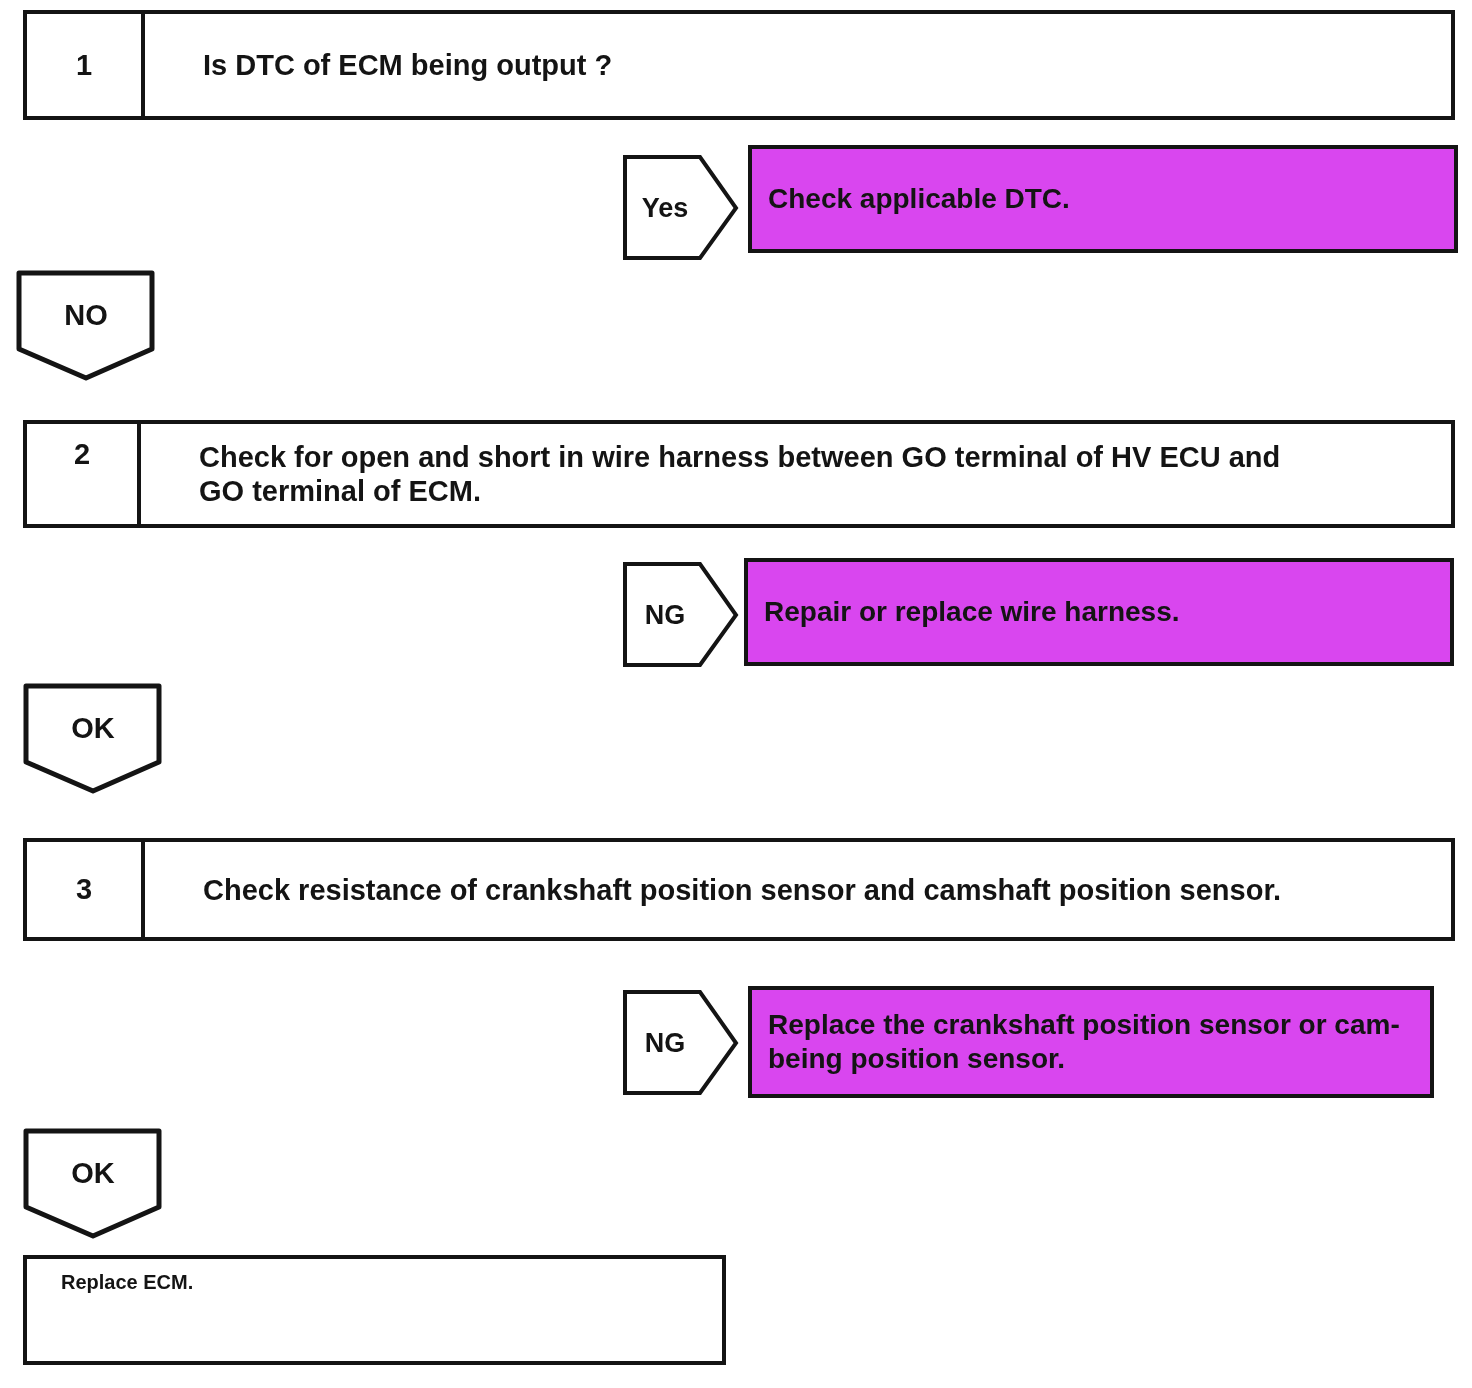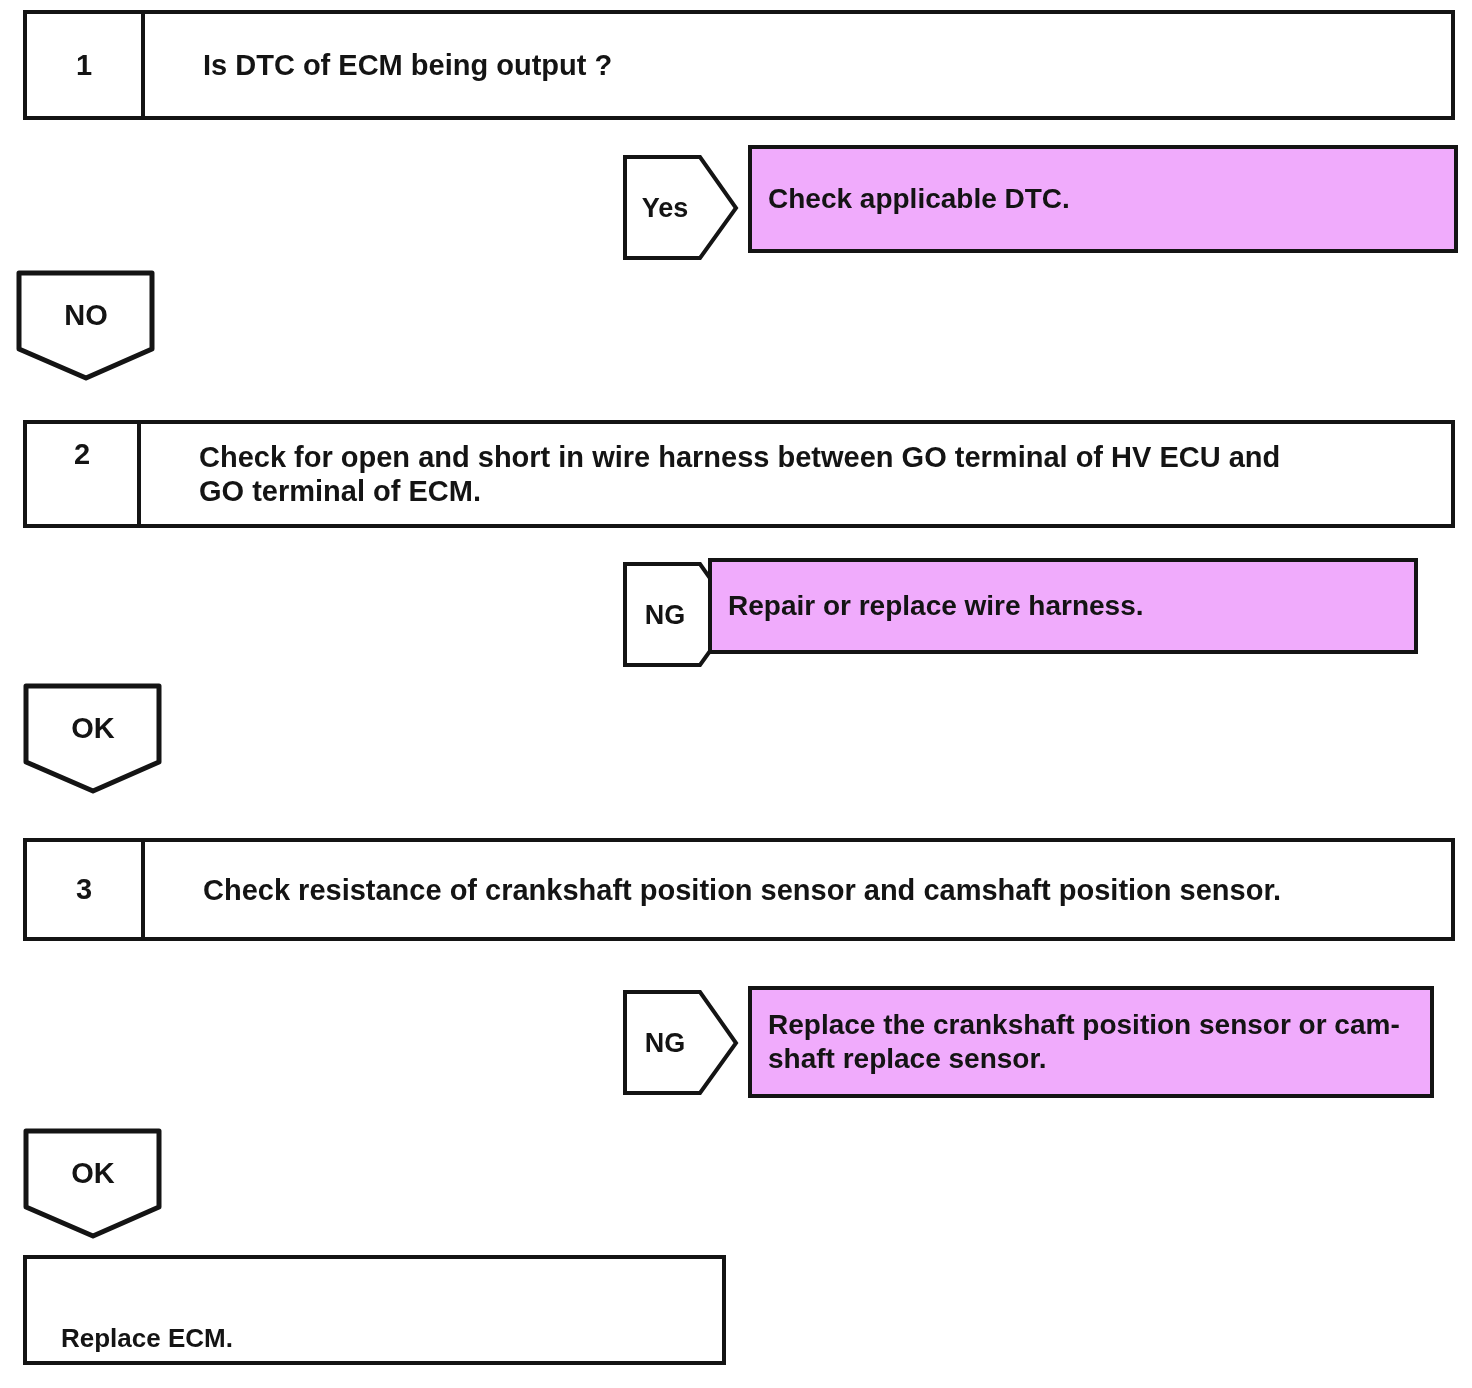--- a/index.html
+++ b/index.html
@@ -17,38 +17,38 @@
     font-weight:bold; font-size:29px;
   }
   .numcell.top { align-items:flex-start; padding-top:14px; box-sizing:border-box; }
   .qcell {
     flex:1; display:flex; flex-direction:column; justify-content:center;
     padding:6px 18px 6px 28px; font-weight:bold; font-size:29px; line-height:34px;margin-left:30px;
   }
   .qcell.top { justify-content:flex-start; padding-top:16px; }
   .line { white-space:nowrap; }
   .resultbox {
-    position:absolute; border:4px solid #141414; background:#f0abfc;
+    position:absolute; border:4px solid #141414; background:#d946ef;
     display:flex; flex-direction:column; justify-content:center;
     padding:6px 6px 6px 16px; box-sizing:border-box;
     font-weight:bold; font-size:28px; line-height:34px;
   }
   .penta { position:absolute; }
   .penta svg { display:block; }
   .penta-label {
     font-family:"Liberation Sans", sans-serif; font-weight:bold;
     fill:#141414;
   }
   .penta-label.side { font-size:27px; }
   .penta-label.down { font-size:29px; }
   .finalbox {
     position:absolute; border:4px solid #141414; background:#ffffff;
-    display:flex; flex-direction:column; justify-content:flex-end;
+    display:flex; flex-direction:column; justify-content:flex-start;
     padding:6px 16px 6px 34px; box-sizing:border-box;
-    font-weight:bold; font-size:26px; line-height:34px;
+    font-weight:bold; font-size:20px; line-height:34px;
   }
 </style>
 </head>
 <body>
 
 <div class="page">
 
   <div class="stepbox" style="left:23px; top:10px; width:1432px; height:110px;">
     <div class="numcell">1</div>
     <div class="qcell">
@@ -82,21 +82,21 @@
     </div>
   </div>
 
   <div class="penta" style="left:623px; top:562px;">
     <svg width="116" height="106" viewBox="0 0 116 106">
       <polygon points="2,2 77,2 113,53 77,103 2,103" fill="#ffffff" stroke="#141414" stroke-width="4"></polygon>
       <text class="penta-label side" x="42" y="53" text-anchor="middle" dominant-baseline="central">NG</text>
     </svg>
   </div>
 
-  <div class="resultbox" style="left:708px; top:558px; width:710px; height:96px;">
+  <div class="resultbox" style="left:744px; top:558px; width:710px; height:108px;">
     <div class="line">Repair or replace wire harness.</div>
   </div>
 
   <div class="penta" style="left:23px; top:683px;">
     <svg width="140" height="112" viewBox="0 0 140 112">
       <polygon points="3,3 136,3 136,79 70,108 3,79" fill="#ffffff" stroke="#141414" stroke-width="5" stroke-linejoin="round"></polygon>
       <text class="penta-label down" x="70" y="45" text-anchor="middle" dominant-baseline="central">OK</text>
     </svg>
   </div>
 
@@ -109,21 +109,21 @@
 
   <div class="penta" style="left:623px; top:990px;">
     <svg width="116" height="106" viewBox="0 0 116 106">
       <polygon points="2,2 77,2 113,53 77,103 2,103" fill="#ffffff" stroke="#141414" stroke-width="4"></polygon>
       <text class="penta-label side" x="42" y="53" text-anchor="middle" dominant-baseline="central">NG</text>
     </svg>
   </div>
 
   <div class="resultbox" style="left:748px; top:986px; width:686px; height:112px;">
     <div class="line">Replace the crankshaft position sensor or cam-</div>
-    <div class="line">shaft replace sensor.</div>
+    <div class="line">being position sensor.</div>
   </div>
 
   <div class="penta" style="left:23px; top:1128px;">
     <svg width="140" height="112" viewBox="0 0 140 112">
       <polygon points="3,3 136,3 136,79 70,108 3,79" fill="#ffffff" stroke="#141414" stroke-width="5" stroke-linejoin="round"></polygon>
       <text class="penta-label down" x="70" y="45" text-anchor="middle" dominant-baseline="central">OK</text>
     </svg>
   </div>
 
   <div class="finalbox" style="left:23px; top:1255px; width:703px; height:110px;">

